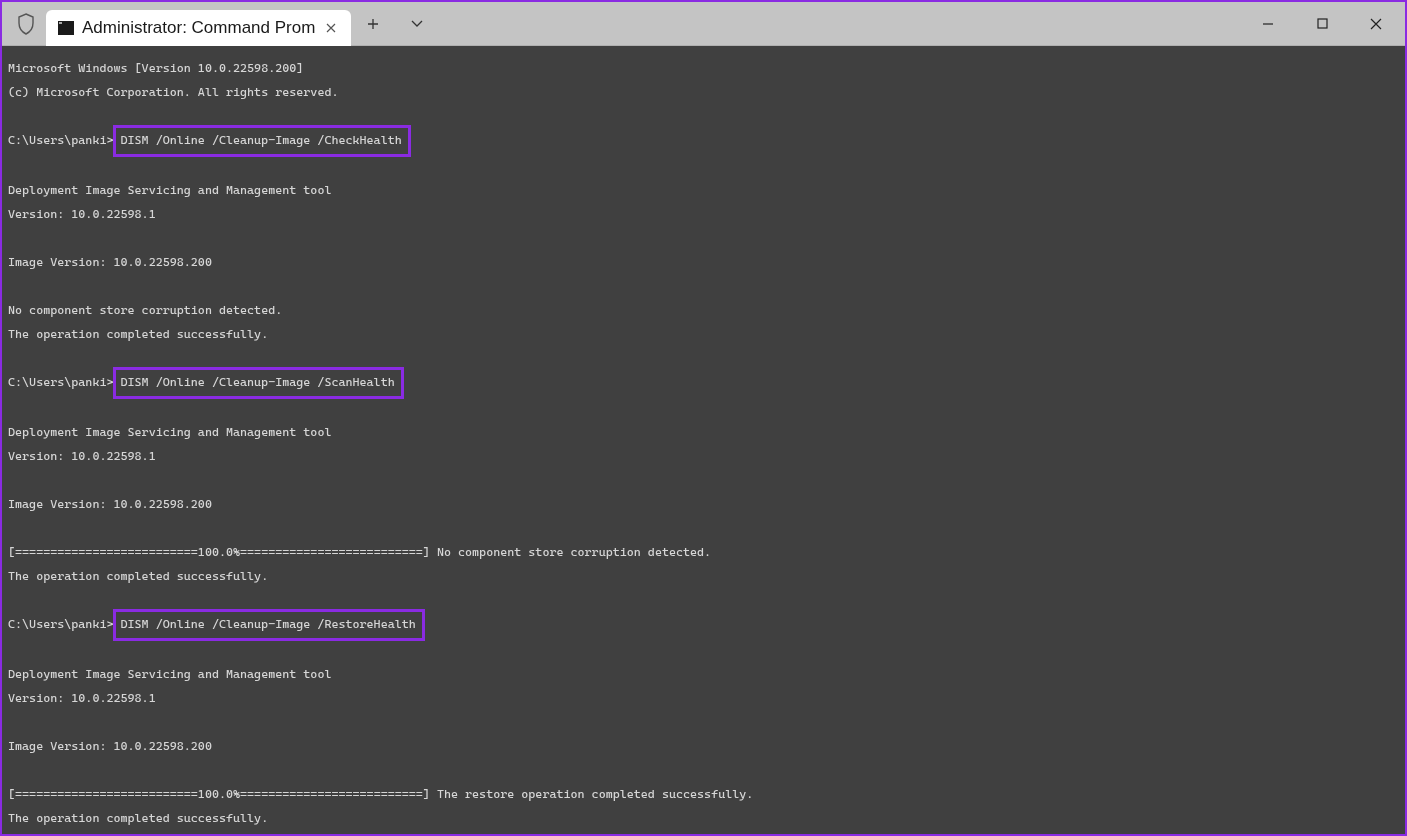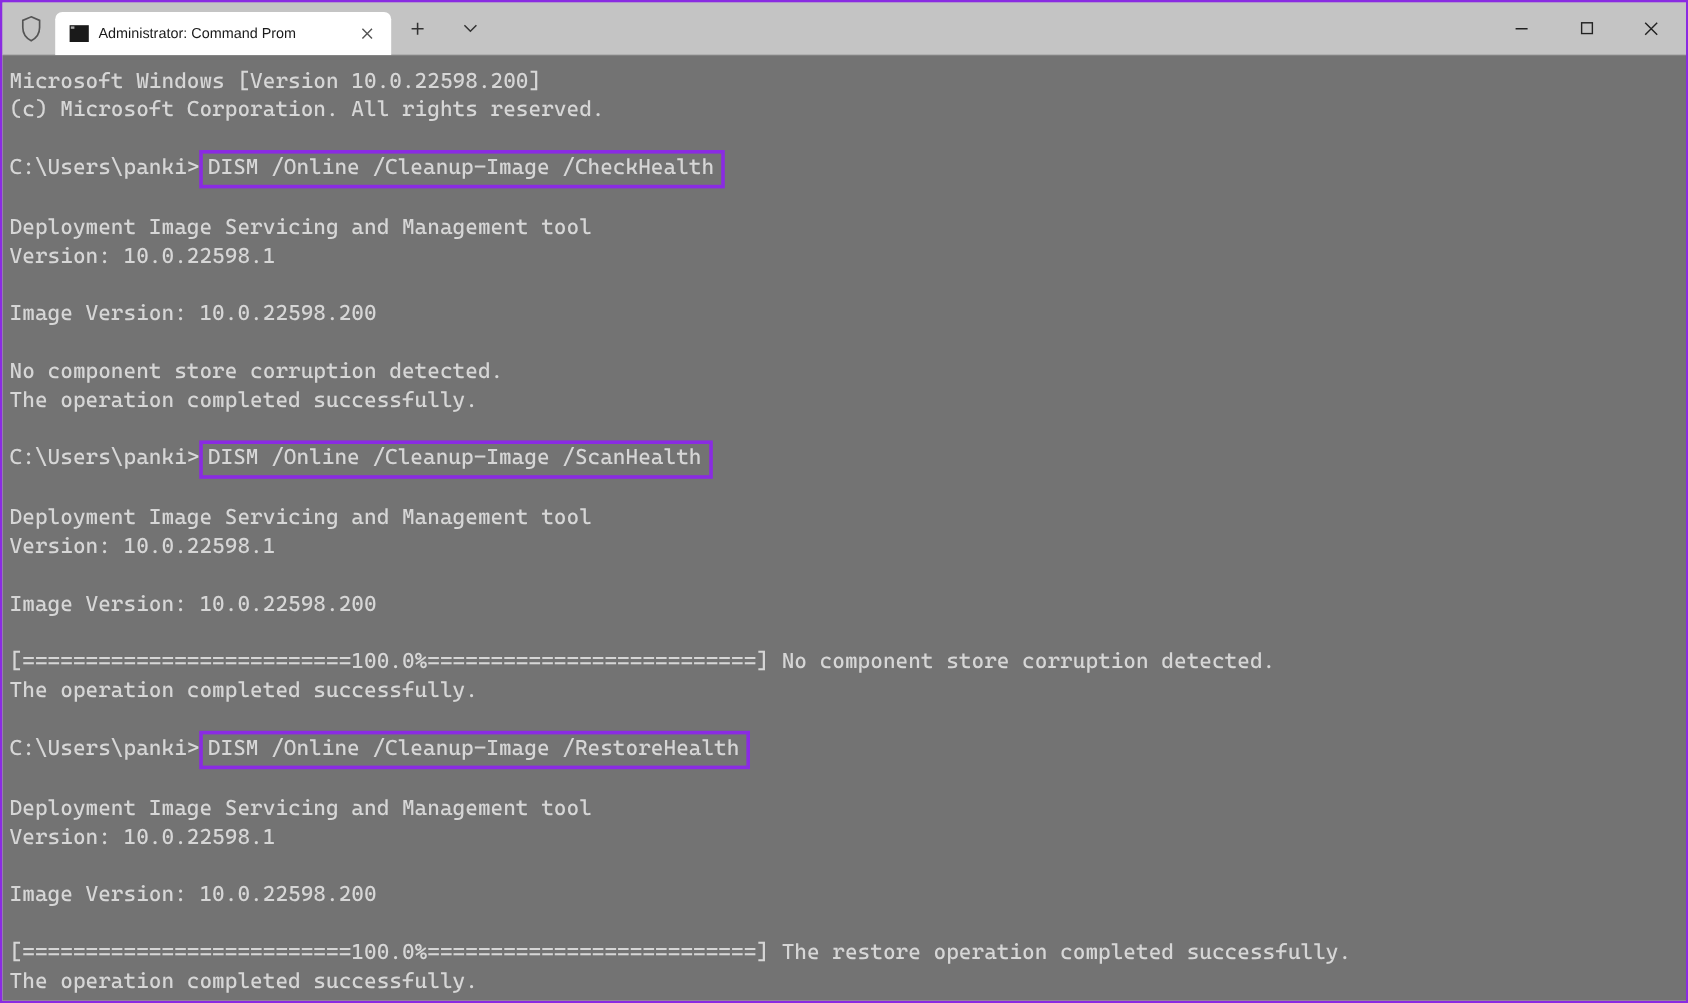--- a/index.html
+++ b/index.html
@@ -48,25 +48,26 @@
     position: relative;
   }
   .tab-icon::before {
     content: "";
     position: absolute;
     top: 1px; left: 1px;
     width: 3px; height: 2px;
     background: #aaa;
   }
   .tab-title {
-    font-size: 12px;
+    font-size: 17px;
     color: #1a1a1a;
     flex: 1;
     white-space: nowrap;
     overflow: hidden;
+    text-align: center;
   }
   .tab-close {
     width: 16px; height: 16px;
     display: flex; align-items: center; justify-content: center;
     font-size: 13px; color: #555;
   }
   .tab-actions {
     display: flex;
     align-items: center;
     margin-left: 12px;
@@ -82,24 +83,24 @@
     display: flex;
     gap: 4px;
   }
   .win-controls .wbtn {
     width: 50px; height: 36px;
     display: flex; align-items: center; justify-content: center;
     color: #222;
   }
   .terminal {
     flex: 1;
-    background: #737373;
+    background: #404040;
     color: #d6d6d6;
     font-family: "Cascadia Mono", Consolas, "Courier New", monospace;
-    font-size: 18px;
+    font-size: 12px;
     line-height: 24px;
     padding: 10px 6px;
     white-space: pre;
     overflow: hidden;
   }
   .prompt { color: #d6d6d6; }
   .highlight {
     border: 3px solid #8a2be2;
     padding: 0 6px 2px 4px;
     display: inline-block;

